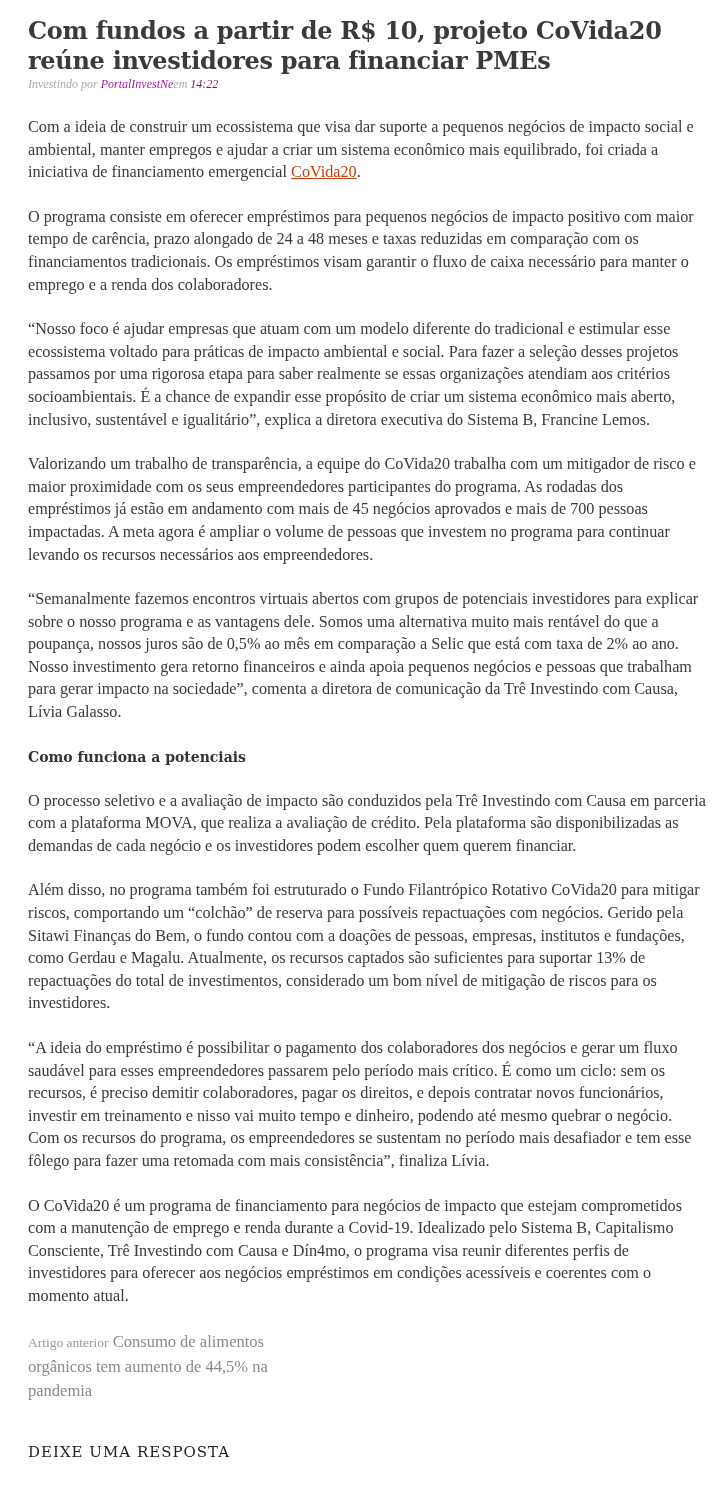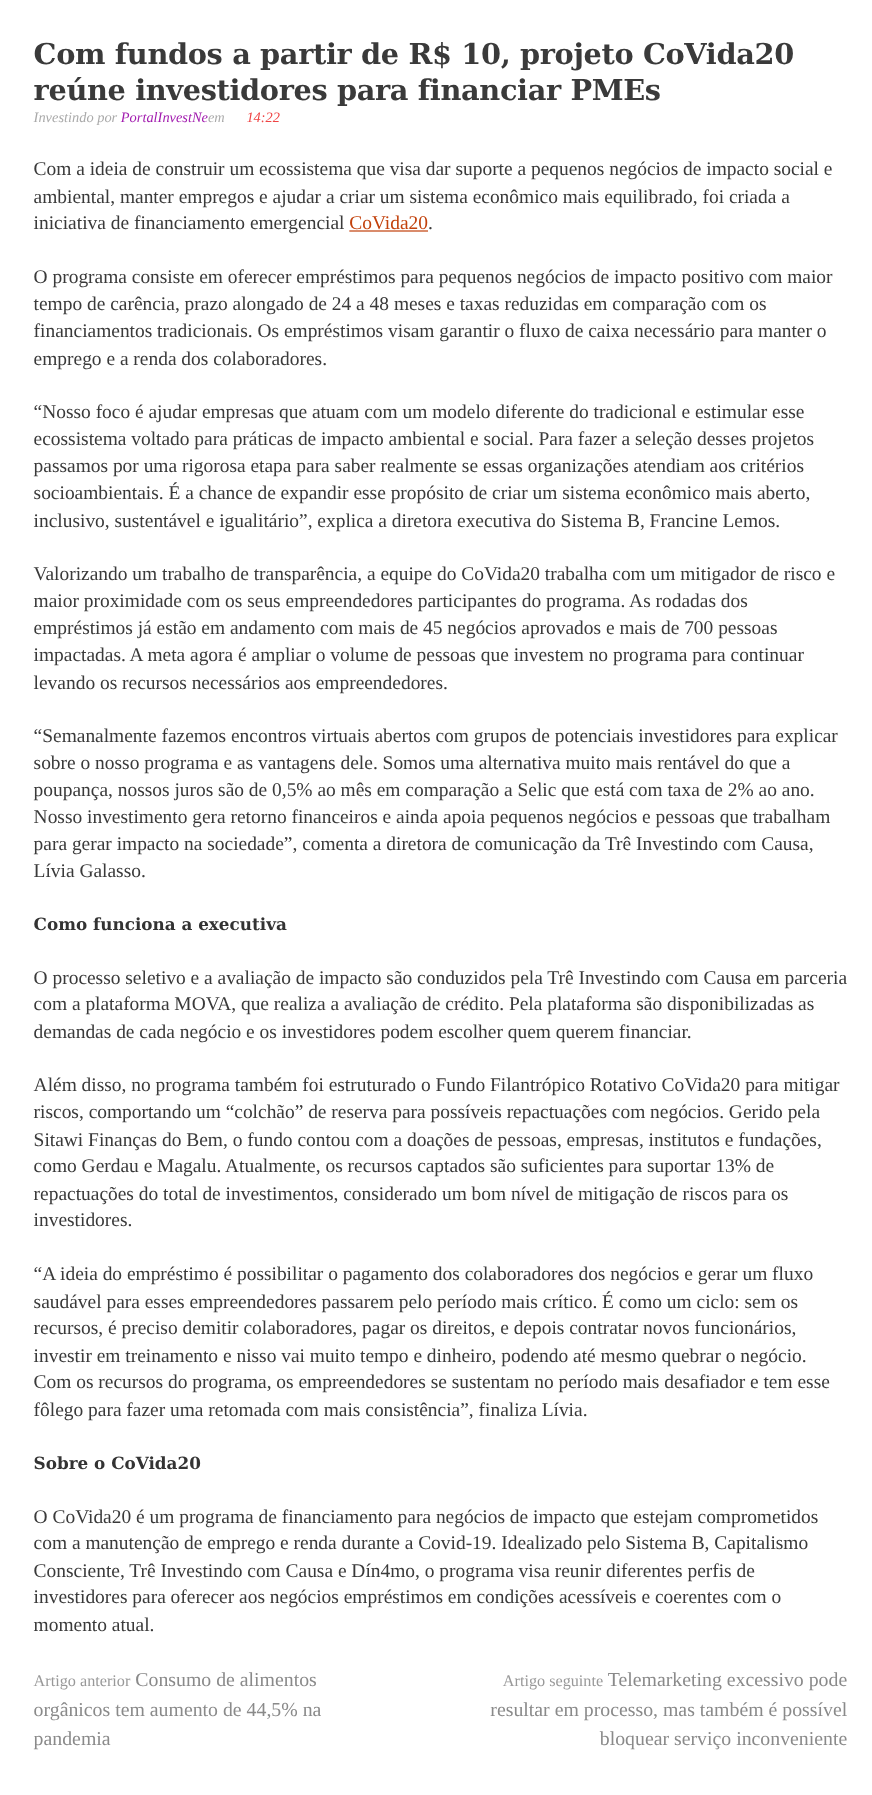--- a/index.html
+++ b/index.html
@@ -9,38 +9,38 @@
       overflow: hidden;
       font-family: "DejaVu Serif", "Liberation Serif", serif;
       color: #333333;
     }
     .article {
       position: relative;
       padding: 0 21px 0 28px;
     }
     .title {
       margin: 0;
-      padding-top: 30px;
+      padding-top: 16px;
       font-family: "DejaVu Serif", serif;
       font-weight: bold;
       font-size: 24px;
       line-height: 30px;
       color: #3a3a3a;
       letter-spacing: -0.3px;
     }
     .meta {
       font-family: "Liberation Serif", serif;
       font-style: italic;
       font-size: 12px;
       line-height: 14px;
       color: #aaaaaa;
       margin-top: 1px;
     }
     .meta .author { color: #a21caf; }
-    .meta .time { color: #ef4444; margin-left: 15px; }
+    .meta .time { color: #701a75; }
     .body {
       margin-top: 25px;
       font-family: "Liberation Serif", serif;
       font-size: 16.2px;
       line-height: 22.6px;
       color: #3a3a3a;
     }
     .body p {
       margin: 0 0 22px 0;
     }
@@ -91,33 +91,28 @@
   <div class="meta">
     <span>Investindo por </span><a class="author">PortalInvestNe</a><span>em </span><span class="time">14:22</span>
   </div>
 
   <div class="body">
     <p><span>Com a ideia de construir um ecossistema que visa dar suporte a pequenos negócios de impacto social e ambiental, manter empregos e ajudar a criar um sistema econômico mais equilibrado, foi criada a iniciativa de financiamento emergencial </span><a>CoVida20</a><span>.</span></p>
     <p>O programa consiste em oferecer empréstimos para pequenos negócios de impacto positivo com maior tempo de carência, prazo alongado de 24 a 48 meses e taxas reduzidas em comparação com os financiamentos tradicionais. Os empréstimos visam garantir o fluxo de caixa necessário para manter o emprego e a renda dos colaboradores.</p>
     <p>“Nosso foco é ajudar empresas que atuam com um modelo diferente do tradicional e estimular esse ecossistema voltado para práticas de impacto ambiental e social. Para fazer a seleção desses projetos passamos por uma rigorosa etapa para saber realmente se essas organizações atendiam aos critérios socioambientais. É a chance de expandir esse propósito de criar um sistema econômico mais aberto, inclusivo, sustentável e igualitário”, explica a diretora executiva do Sistema B, Francine Lemos.</p>
     <p>Valorizando um trabalho de transparência, a equipe do CoVida20 trabalha com um mitigador de risco e maior proximidade com os seus empreendedores participantes do programa. As rodadas dos empréstimos já estão em andamento com  mais de 45 negócios aprovados e mais de 700 pessoas impactadas. A meta agora é ampliar o volume de pessoas que investem no programa para continuar levando os recursos necessários aos empreendedores.</p>
     <p>“Semanalmente fazemos encontros virtuais abertos com grupos de potenciais investidores para explicar sobre o nosso programa e as vantagens dele. Somos uma alternativa muito mais rentável do que a poupança, nossos juros são de 0,5% ao mês em comparação a Selic que está com taxa de 2% ao ano. Nosso investimento gera retorno financeiros e ainda apoia pequenos negócios e pessoas que trabalham para gerar impacto na sociedade”, comenta a diretora de comunicação da Trê Investindo com Causa, Lívia Galasso.</p>
-    <h4>Como funciona a executiva</h4>
+    <h4>Como funciona a potenciais</h4>
     <p>O processo seletivo e a avaliação de impacto são conduzidos pela Trê Investindo com Causa em parceria com a plataforma MOVA, que realiza a avaliação de crédito.  Pela plataforma são disponibilizadas as demandas de cada negócio e os investidores podem escolher quem querem financiar.</p>
     <p>Além disso, no programa também foi estruturado o Fundo Filantrópico Rotativo CoVida20 para mitigar riscos, comportando um “colchão” de reserva para possíveis repactuações com negócios. Gerido pela Sitawi Finanças do Bem, o fundo contou com a doações de pessoas, empresas, institutos e fundações, como Gerdau e Magalu. Atualmente, os recursos captados são suficientes para suportar 13% de repactuações do total de investimentos, considerado um bom nível de mitigação de riscos para os investidores.</p>
     <p>“A ideia do empréstimo é possibilitar o pagamento dos colaboradores dos negócios e gerar um fluxo saudável para esses empreendedores passarem pelo período mais crítico. É como um ciclo: sem os recursos, é preciso demitir colaboradores, pagar os direitos, e depois contratar novos funcionários, investir em treinamento e nisso vai muito tempo e dinheiro, podendo até mesmo quebrar o negócio. Com os recursos do programa, os empreendedores se sustentam no período mais desafiador e tem esse fôlego para fazer uma retomada com mais consistência”, finaliza Lívia.</p>
-    <h4>Sobre o CoVida20</h4>
     <p>O CoVida20 é um programa de financiamento para negócios de impacto que estejam comprometidos com a manutenção de emprego e renda durante a Covid-19. Idealizado pelo Sistema B, Capitalismo Consciente, Trê Investindo com Causa e Dín4mo, o programa visa reunir diferentes perfis de investidores para oferecer aos negócios empréstimos em condições acessíveis e coerentes com o momento atual.</p>
   </div>
 
   <div class="post-nav">
     <a class="prev">
       <span class="nav-label">Artigo anterior</span>
       <span class="nav-title">Consumo de alimentos orgânicos tem aumento de 44,5% na pandemia</span>
     </a>
-    <a class="next">
-      <span class="nav-label">Artigo seguinte</span>
-      <span class="nav-title">Telemarketing excessivo pode resultar em processo, mas também é possível bloquear serviço inconveniente</span>
-    </a>
   </div>
 
   <div class="reply-title">Deixe uma resposta</div>
 </div>
 
 </body></html>

